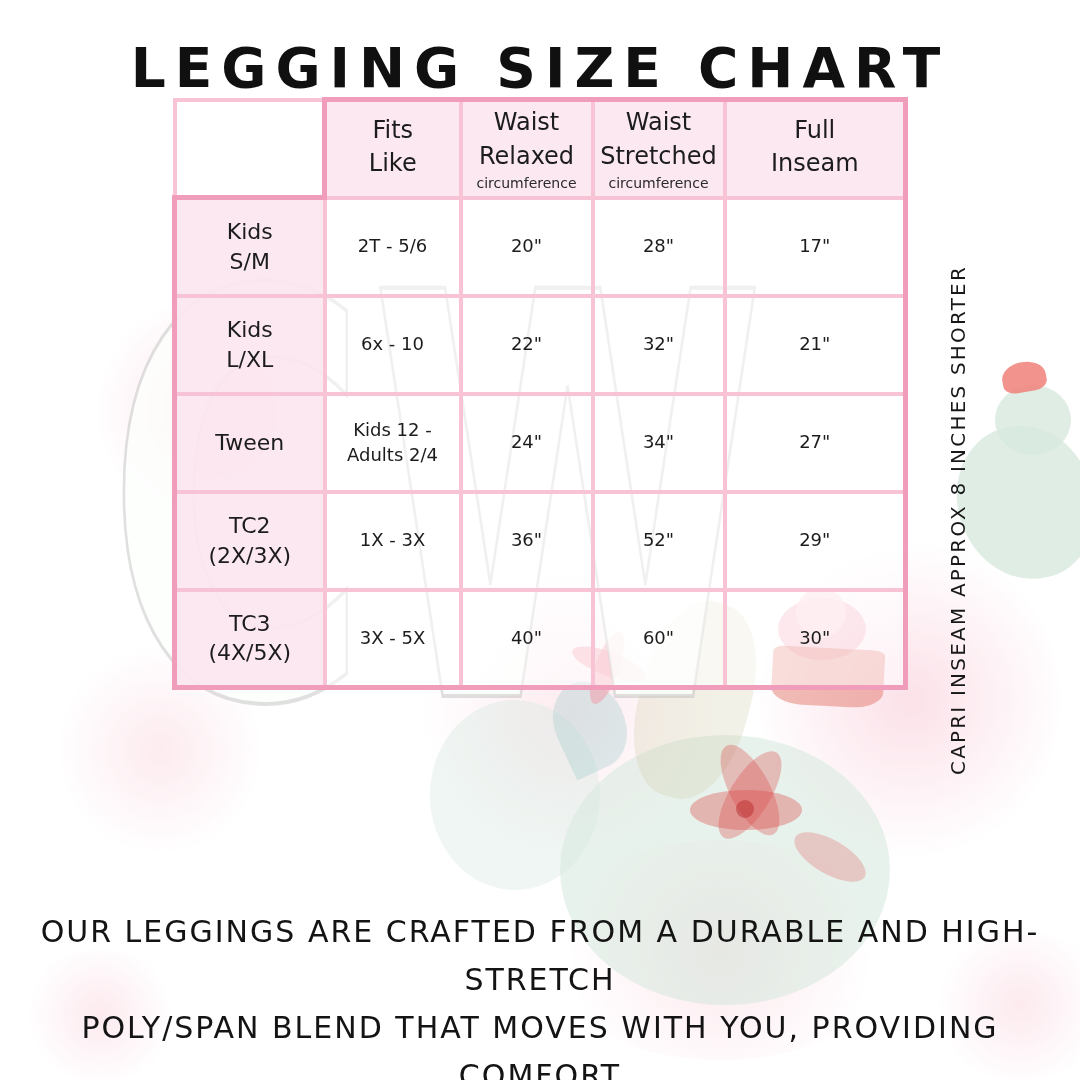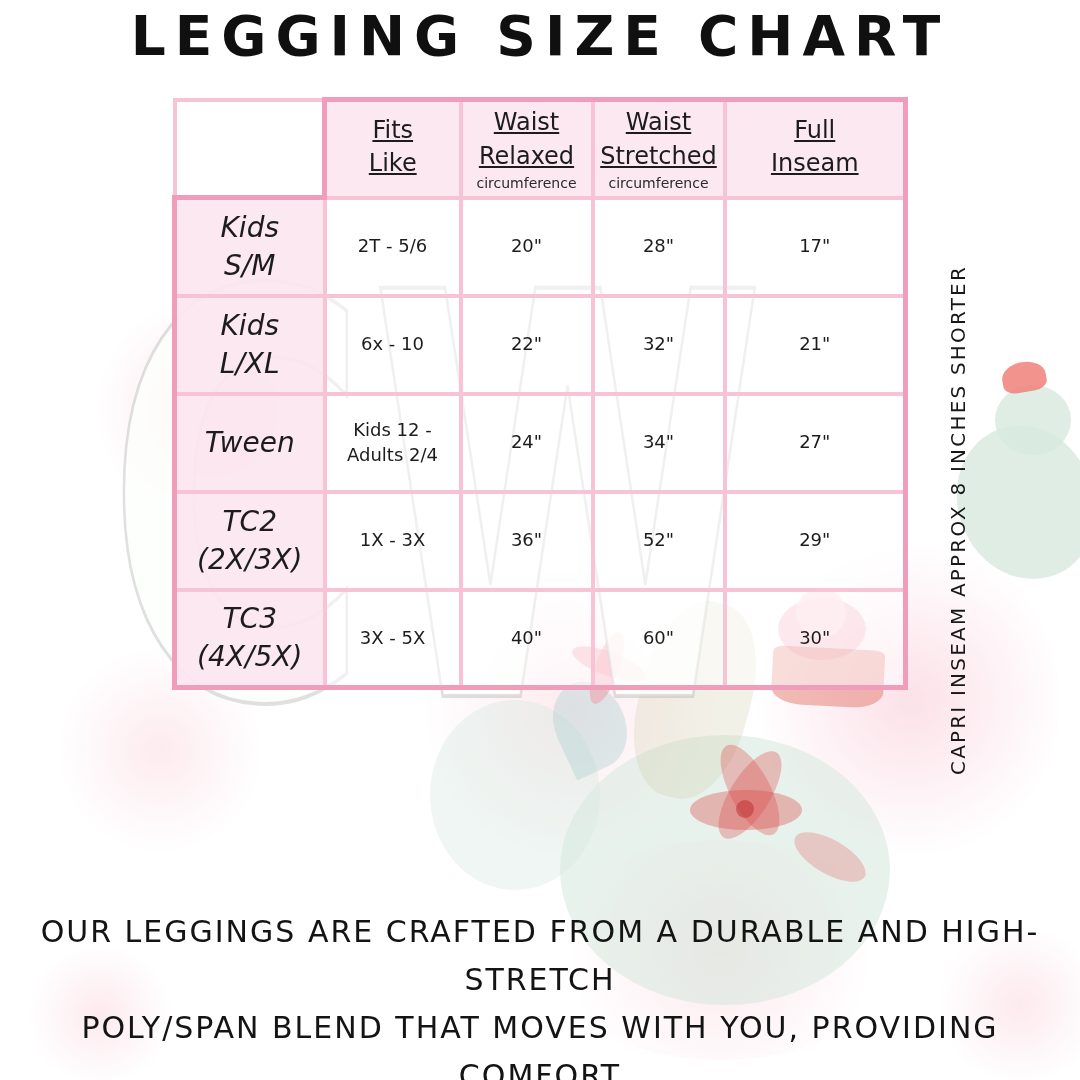--- a/index.html
+++ b/index.html
@@ -15,45 +15,45 @@
   }
   .stage{position:absolute;inset:0;width:1080px;height:1080px;overflow:hidden;}
 
   
   .wm{position:absolute;z-index:0;pointer-events:none;}
   .blush{position:absolute;border-radius:50%;z-index:0;pointer-events:none;}
   .wm-letters-svg{position:absolute;left:100px;top:258px;z-index:0;}
 
   
   .page-title{
-    position:absolute;top:4px;left:0;width:1080px;text-align:center;z-index:3;
+    position:absolute;top:36px;left:0;width:1080px;text-align:center;z-index:3;
     font-size:55px;font-weight:bold;letter-spacing:9px;color:#101010;white-space:nowrap;
   }
 
   
   table.size-chart{
     position:absolute;left:172px;top:97px;z-index:2;
     border-collapse:collapse;table-layout:fixed;width:731px;
   }
   table.size-chart tr{height:98px;}
   table.size-chart th,table.size-chart td{
     border:4px solid var(--pink-light);
     padding:0;text-align:center;vertical-align:middle;font-weight:normal;
   }
   th.corner{border:0;background:transparent;}
   th.head{background:var(--pink-fill);}
   th.rowhead{
-    background:var(--pink-fill);font-size:28px;line-height:1.35;
-    white-space:pre-line;color:var(--ink);font-style:italic;
+    background:var(--pink-fill);font-size:22px;line-height:1.35;
+    white-space:pre-line;color:var(--ink);
   }
   td.data{
     background:rgba(255,255,255,0.5);font-size:18px;line-height:1.35;
     white-space:pre-line;color:var(--ink);
   }
-  .h-main{font-size:24px;line-height:1.4;white-space:pre-line;color:var(--ink);text-decoration:underline;}
+  .h-main{font-size:24px;line-height:1.4;white-space:pre-line;color:var(--ink);}
   .h-sub{font-size:14px;line-height:1.1;margin-top:3px;color:#2a2a2a;}
   .bt{border-top:5px solid var(--pink-dark) !important;}
   .bl{border-left:5px solid var(--pink-dark) !important;}
   .br{border-right:5px solid var(--pink-dark) !important;}
   .bb{border-bottom:5px solid var(--pink-dark) !important;}
 
   
   .side-note{
     position:absolute;left:958px;top:520px;z-index:3;
     transform:translate(-50%,-50%) rotate(-90deg);transform-origin:center;

